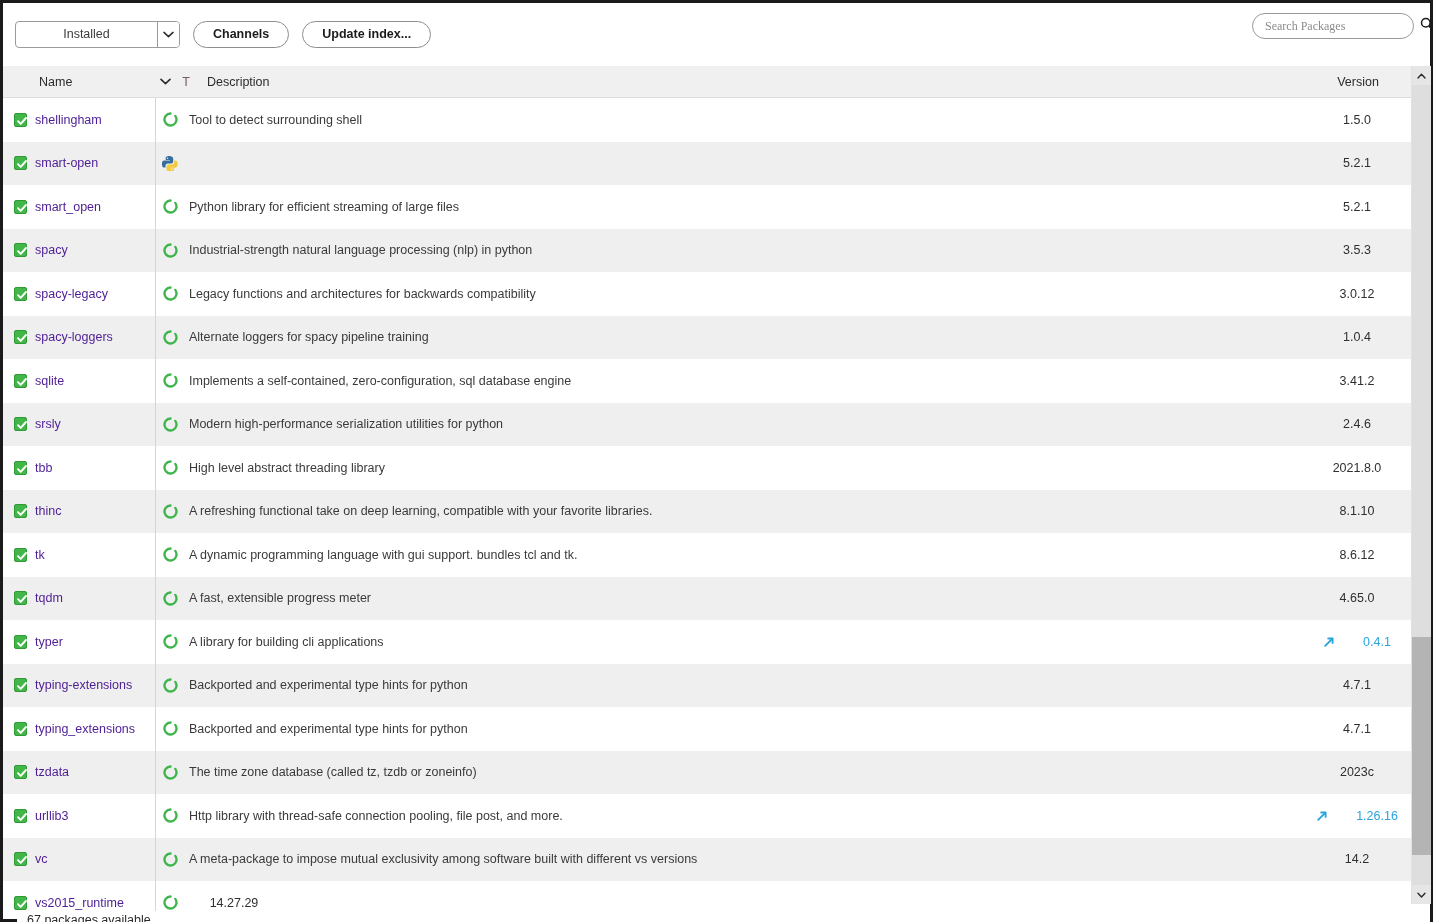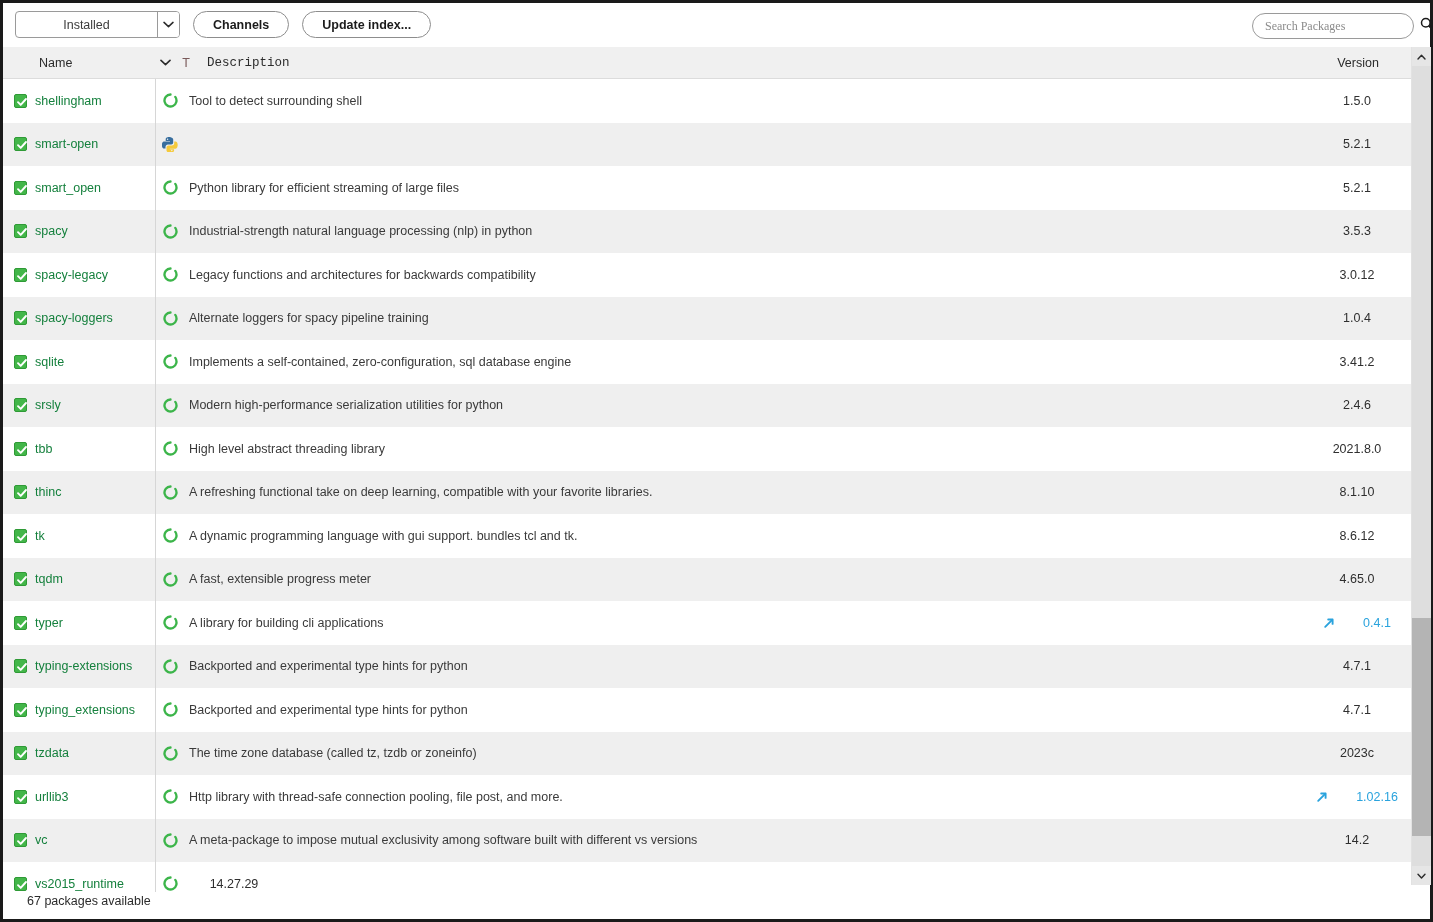--- a/index.html
+++ b/index.html
@@ -15,21 +15,21 @@
     background: #ffffff;
     border-top: 3px solid #1a1a1a;
     border-left: 3px solid #1a1a1a;
     border-right: 3px solid #1a1a1a;
     border-bottom: 3px solid #1a1a1a;
   }
 
   
   .toolbar {
     position: relative;
-    height: 44px;
+    height: 63px;
     background: #ffffff;
     display: flex;
     align-items: center;
     padding: 0 14px 0 12px;
     border-bottom: 1px solid #ffffff;
   }
   .filter-select {
     display: flex;
     align-items: stretch;
     height: 27px;
@@ -104,21 +104,21 @@
     height: 32px;
     background: #f0f0f0;
     align-items: center;
     font-size: 12.5px;
     color: #2b2b2b;
     border-bottom: 1px solid #dcdcdc;
   }
   .th-name   { width: 152px; padding-left: 36px; display:flex; align-items:center; }
   .th-sort   { width: 20px; display:flex; align-items:center; justify-content:center; }
   .th-type   { width: 22px; display:flex; align-items:center; justify-content:center; color:#7a5a5a; }
-  .th-desc   { flex: 1; padding-left: 10px; font-family: Liberation Mono, monospace; }
+  .th-desc   { flex: 1; padding-left: 10px; }
   .th-version{ width: 100px; text-align: center; }
   .th-spacer { width: 22px; }
 
   .rows-clip {
     position: relative;
     height: 813px;
     overflow: hidden;
   }
   .row {
     display: flex;
@@ -132,21 +132,21 @@
   .c-check {
     width: 24px;
     display: flex; align-items: center; justify-content: flex-start;
     padding-left: 11px;
   }
   .c-name {
     width: 128px;
     padding-left: 8px;
     white-space: nowrap;
     overflow: hidden;
-    color: #15803d;
+    color: #4c1d95;
   }
   .c-divider {
     width: 1px; height: 43.5px; background: #d6d6d6; flex: none;
   }
   .c-type {
     width: 28px;
     display: flex; align-items: center; justify-content: center;
     flex: none;
   }
   .c-desc {
@@ -627,21 +627,21 @@
             <span class="conda-ico"><svg viewBox="0 0 16 16" width="15" height="15" aria-hidden="true">
                 <path d="M8 1.6 a6.4 6.4 0 1 0 5.1 2.55" fill="none" stroke="#3cb54a" stroke-width="2.5" stroke-linecap="round"></path>
               </svg></span>
           </div>
           <div class="c-desc">Http library with thread-safe connection pooling, file post, and more.</div>
           <div class="c-version upgrade">
             <span class="up-arrow"><svg viewBox="0 0 12 12" width="12" height="12" aria-hidden="true">
                 <path d="M2.2 9.8 L9.2 2.8" stroke="#2aa3dd" stroke-width="1.9" stroke-linecap="round" fill="none"></path>
                 <path d="M5.2 2.5 H9.6 V6.9" stroke="#2aa3dd" stroke-width="1.9" stroke-linecap="round" stroke-linejoin="round" fill="none"></path>
               </svg></span>
-            <span>1.02.16</span>
+            <span>1.26.16</span>
           </div>
           <div class="c-endpad"></div>
         </div>
         <div class="row alt">
           <div class="c-check">
             <span class="cbx">
               <svg width="12" height="12" viewBox="0 0 12 12" aria-hidden="true">
                 <path d="M2 6.2 L4.7 8.9 L10 3" fill="none" stroke="#ffffff" stroke-width="1.9" stroke-linecap="round" stroke-linejoin="round"></path>
               </svg>
             </span>

